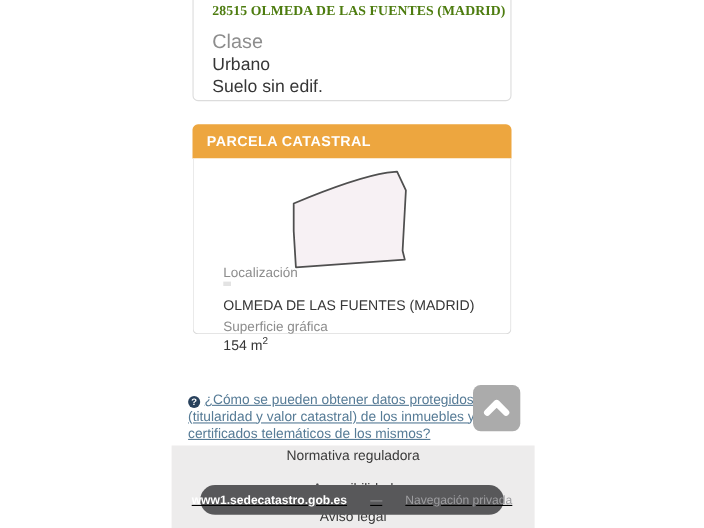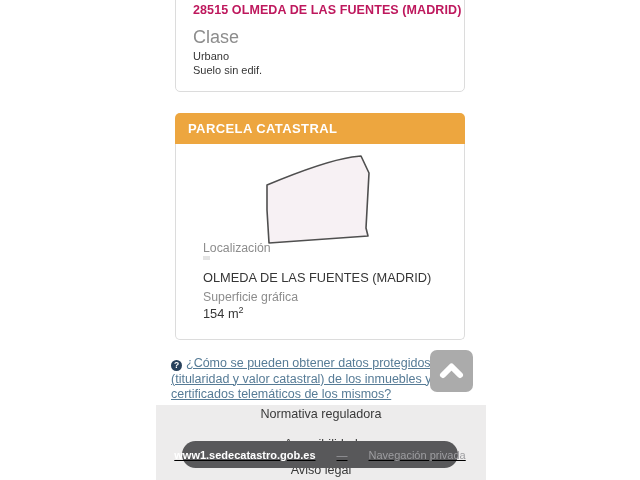--- a/index.html
+++ b/index.html
@@ -6,32 +6,32 @@
   #screen{
     position:relative;width:640px;height:480px;overflow:hidden;background:#ffffff;
     font-family:"Liberation Sans",sans-serif;-webkit-font-smoothing:antialiased;
   }
   
   .card{box-sizing:border-box;background:#fff;border:1px solid #dcdcdc;border-radius:5px;}
   #property-card{
     position:absolute;left:175px;top:-7px;width:290px;height:99px;
     padding:9px 8px 0 17px;
   }
-  .card-title{font-size:12.5px;font-weight:bold;color:#be185d;white-space:nowrap;letter-spacing:.1px;}
+  .card-title{font-size:12.5px;font-weight:bold;color:#4d7c0f;white-space:nowrap;letter-spacing:.1px;font-family:Liberation Serif, serif;}
   .field-label{font-size:18px;color:#8d8d8d;margin-top:10px;}
-  .field-value{font-size:11px;color:#363636;margin-top:2px;}
+  .field-value{font-size:16px;color:#363636;margin-top:2px;}
   
   #parcel-card{position:absolute;left:175px;top:113px;width:290px;}
   #parcel-header{
     box-sizing:border-box;height:31px;background:#eda63f;border-radius:5px 5px 0 0;
     color:#ffffff;font-weight:bold;font-size:13px;letter-spacing:.4px;
     line-height:31px;padding-left:13px;
   }
   #parcel-body{
-    box-sizing:border-box;position:relative;height:196px;background:#fff;
+    box-sizing:border-box;position:relative;height:160px;background:#fff;
     border:1px solid #dcdcdc;border-top:none;border-radius:0 0 5px 5px;
   }
   #parcel-sketch{position:absolute;left:80px;top:4px;}
   .abs{position:absolute;left:27px;}
   #location-label{top:97px;font-size:12.3px;color:#8d8d8d;}
   #location-redacted{top:112px;width:7px;height:4px;background:#e3e3e3;}
   #location-value{top:126px;font-size:12.8px;color:#363636;white-space:nowrap;}
   #surface-label{top:146px;font-size:12.3px;color:#8d8d8d;}
   #surface-value{top:161px;font-size:12.8px;color:#363636;}
   #surface-value sup{font-size:9px;}

